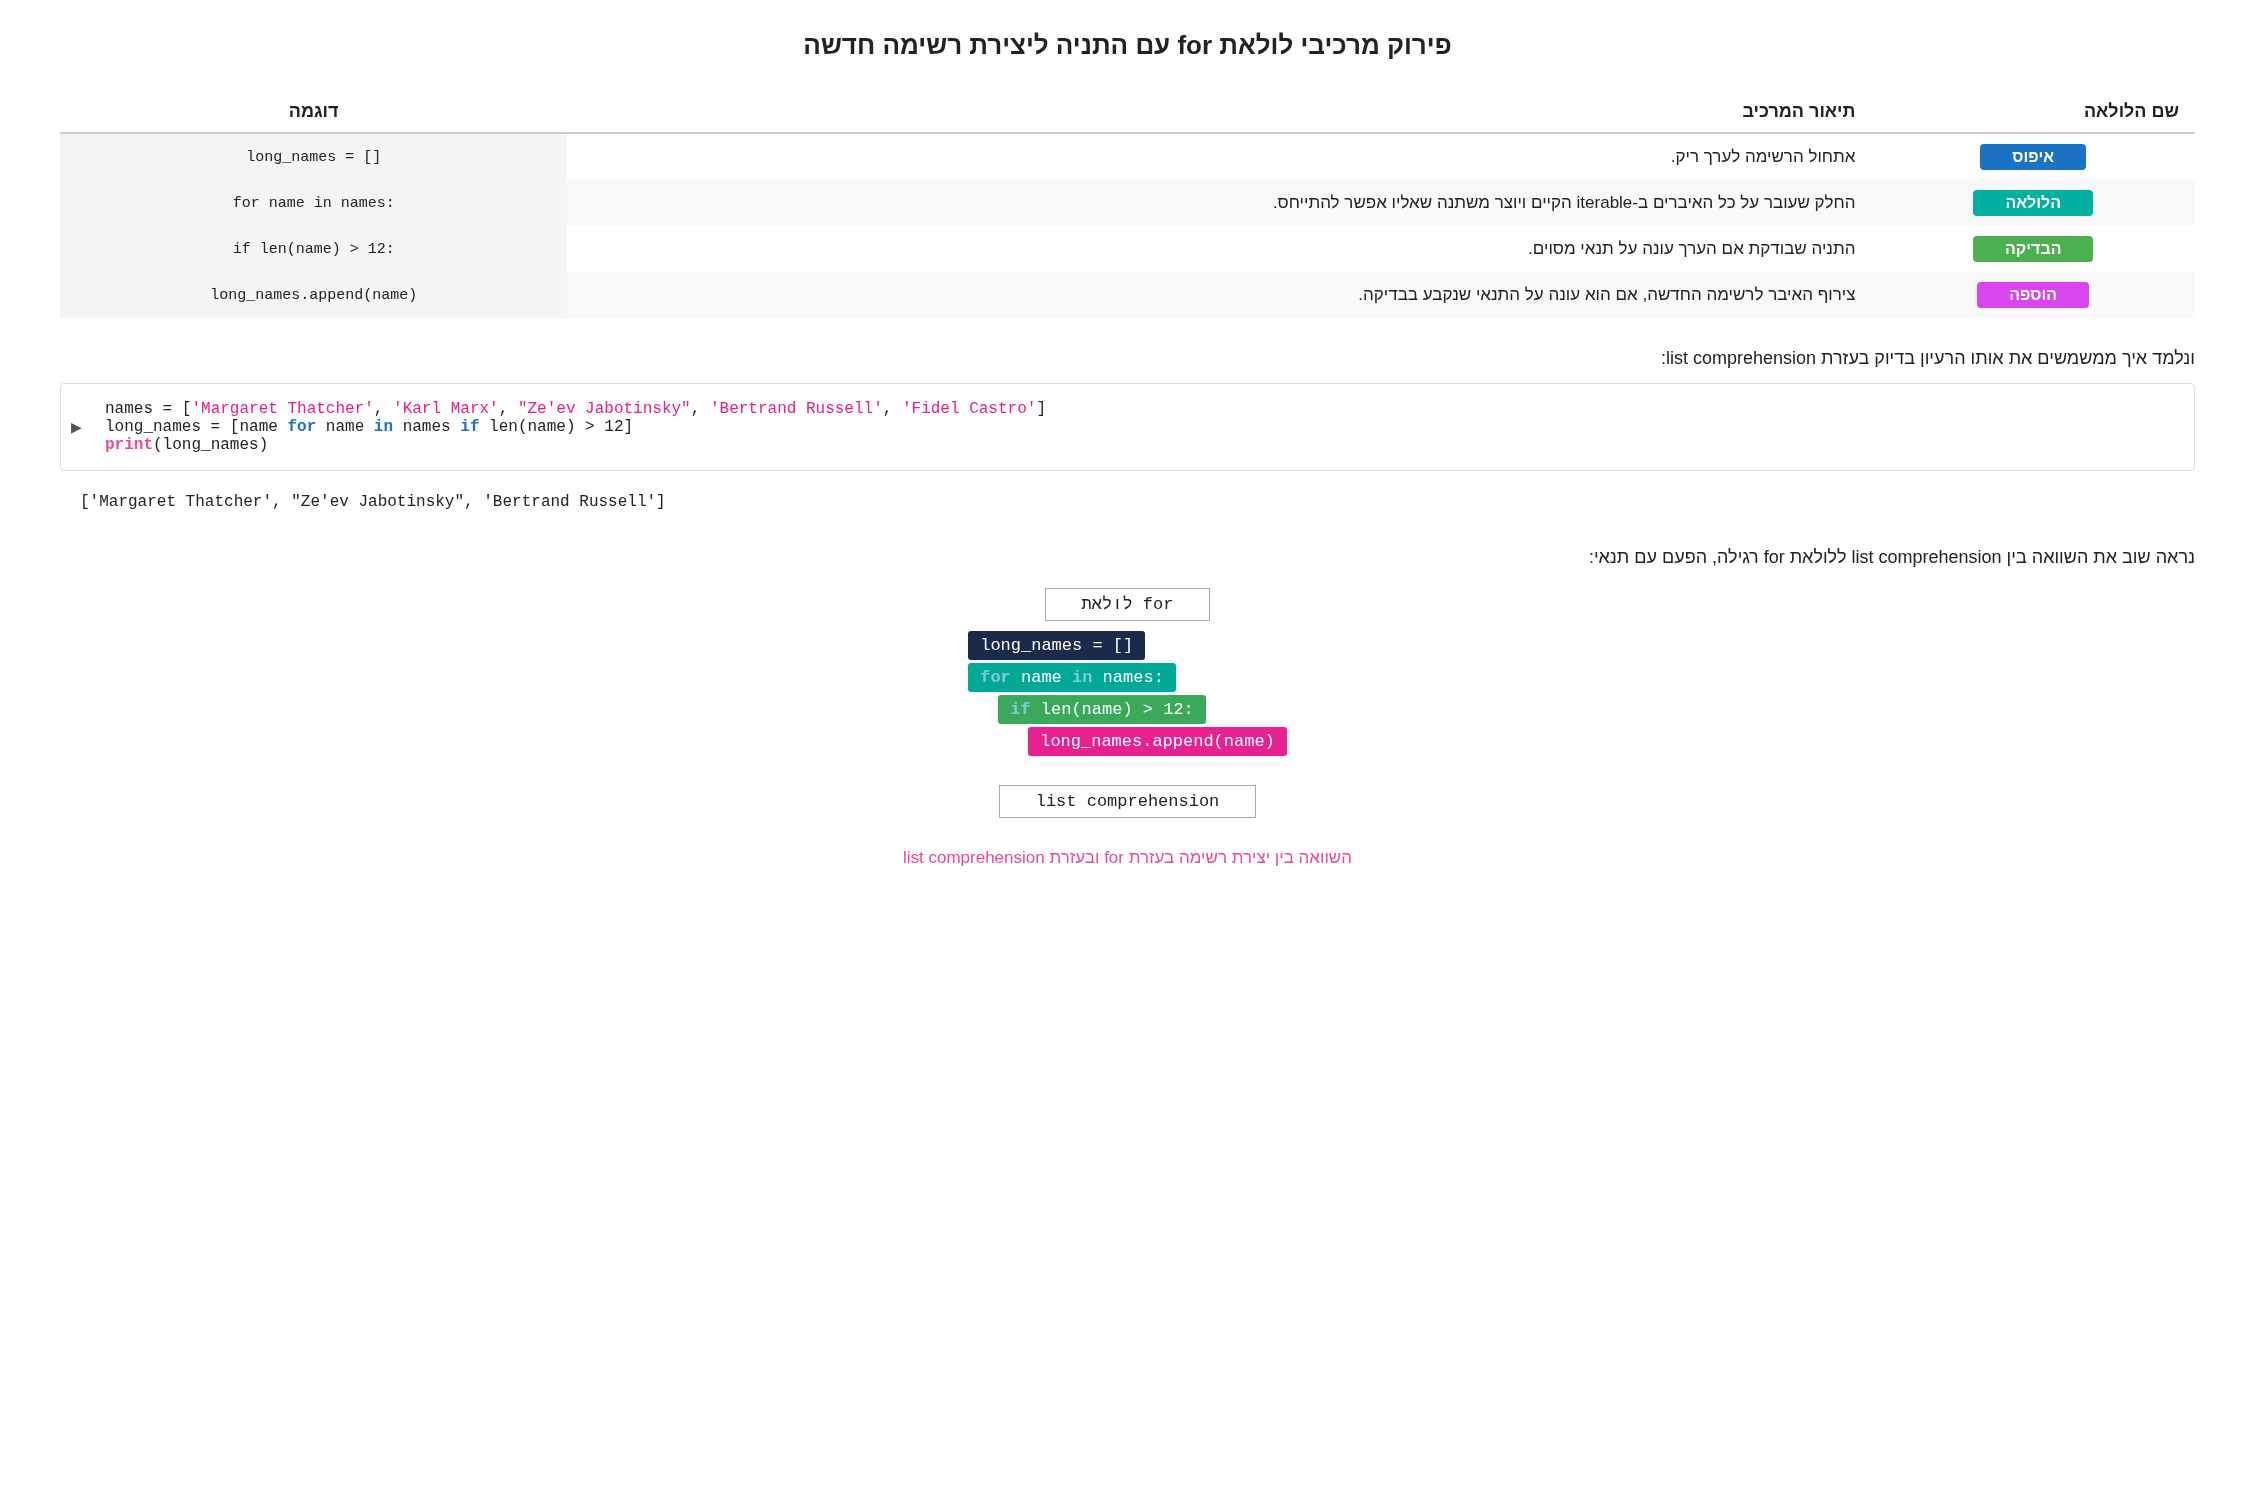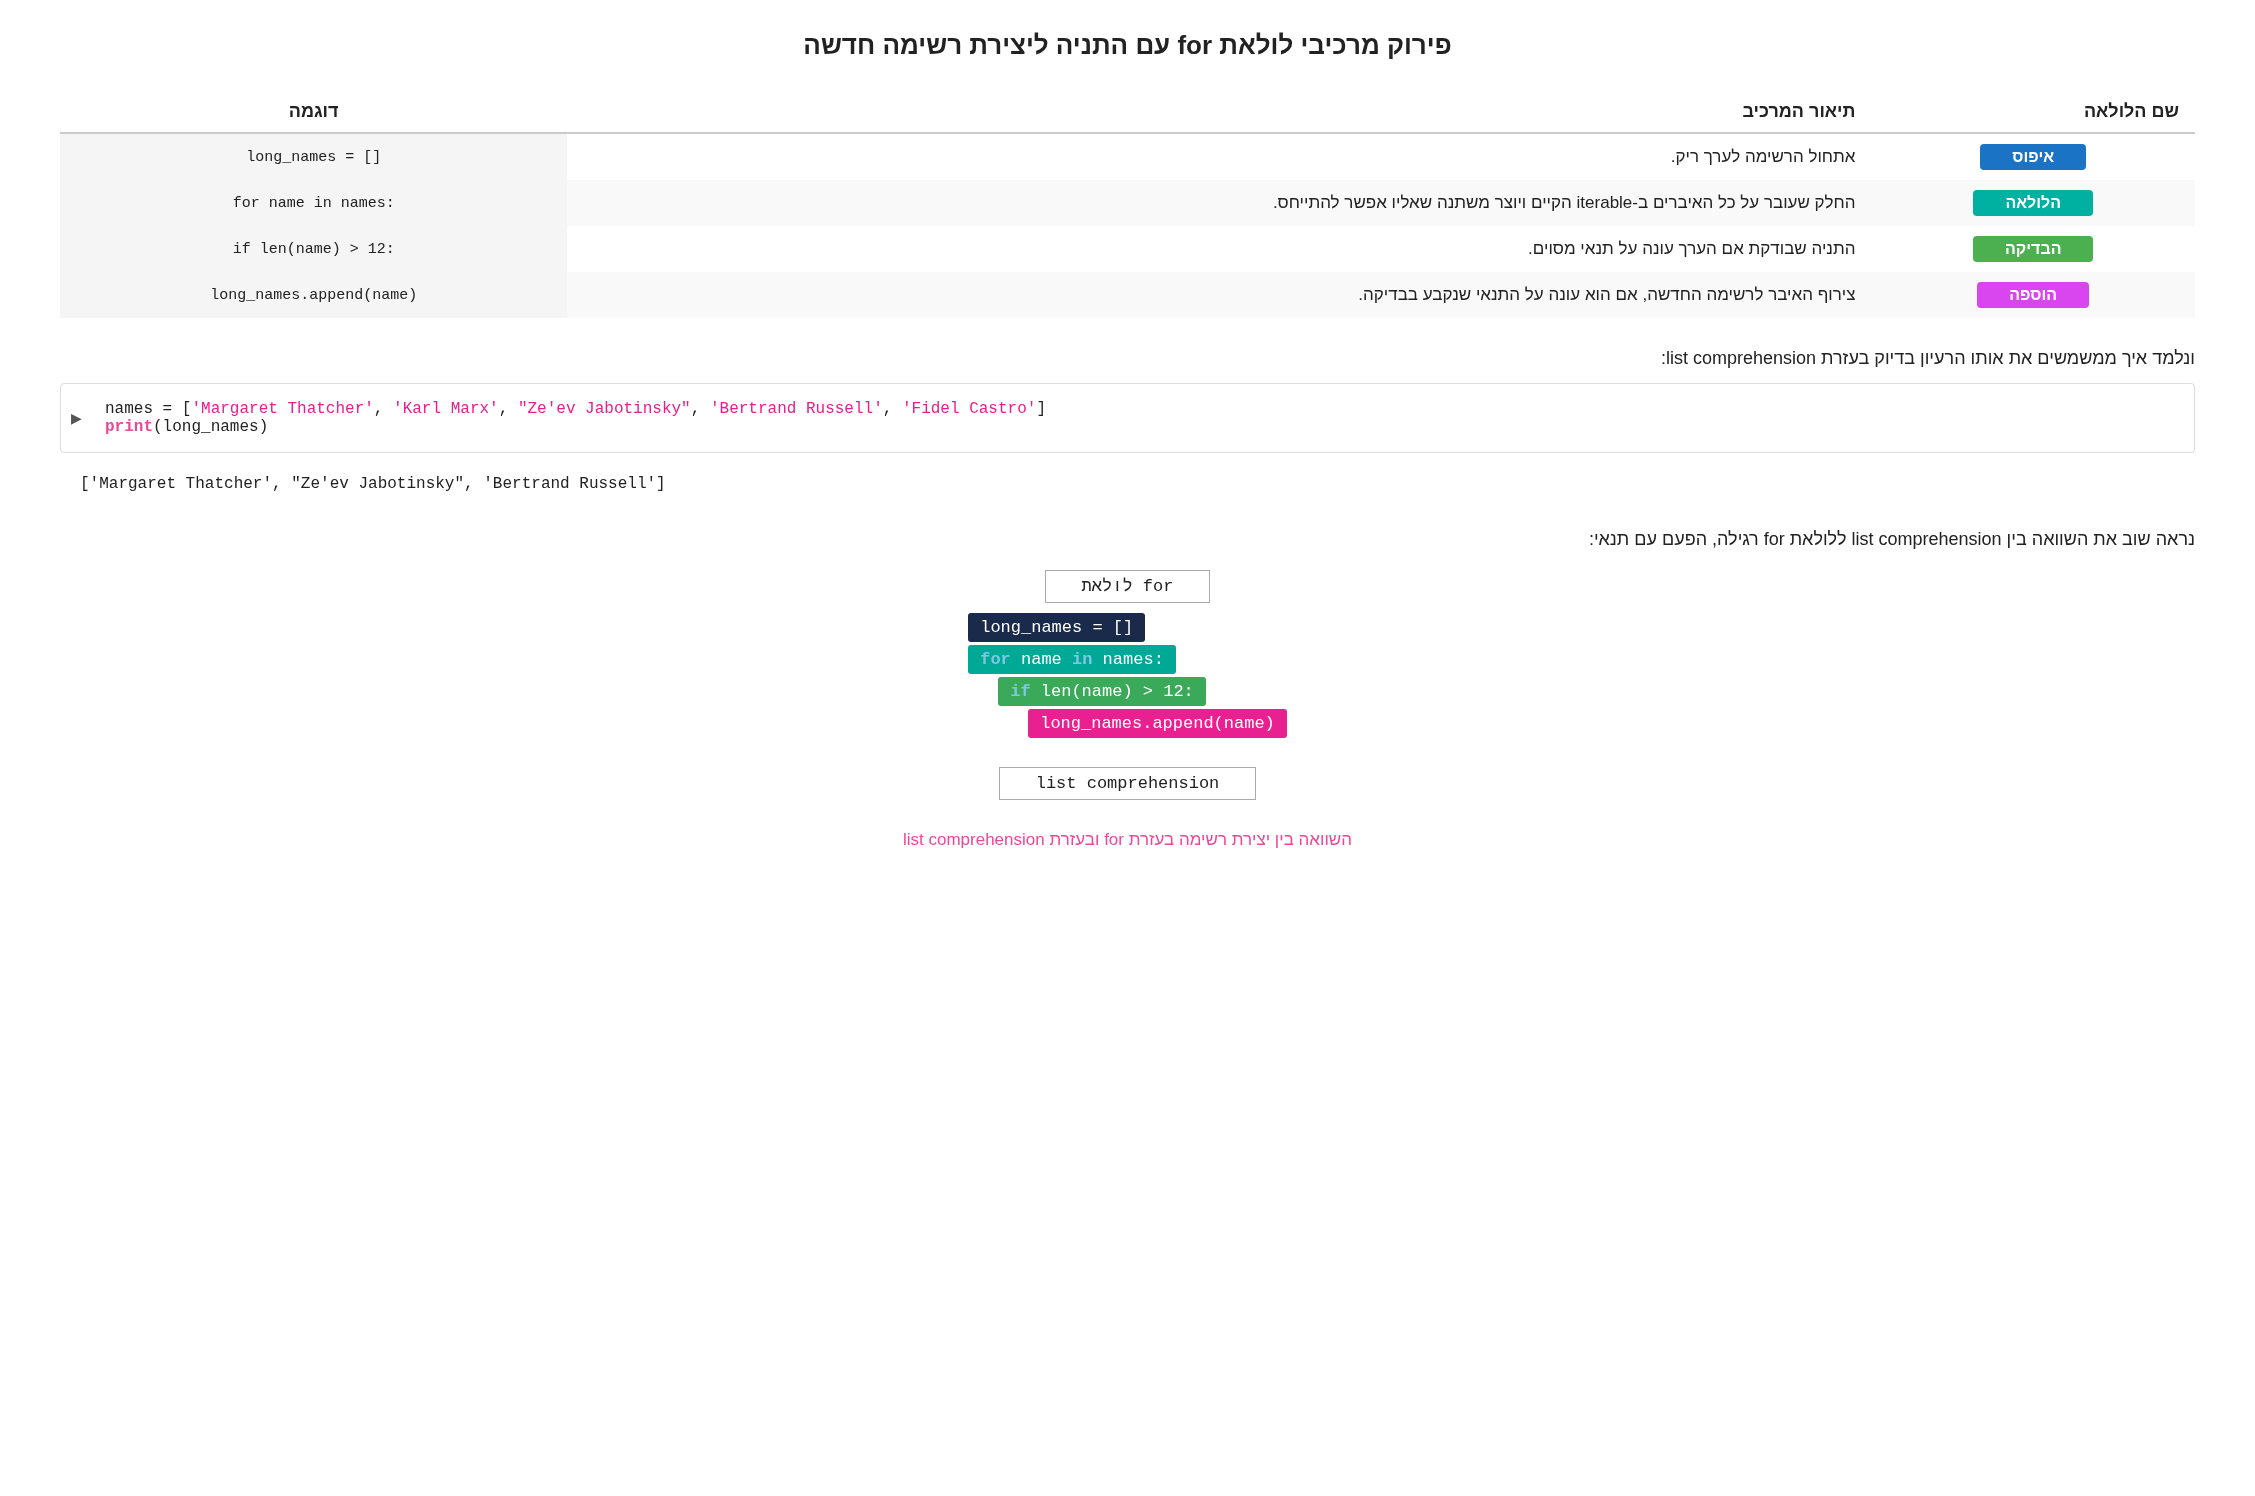--- a/index.html
+++ b/index.html
@@ -224,20 +224,23 @@
 
 <p class="section-text">ונלמד איך ממשמשים את אותו הרעיון בדיוק בעזרת list comprehension:</p>
 
 <div class="code-block">
   <span class="play-icon">▶</span>
   <div class="code-inner">
     <div>
       <span>names = [</span><span class="str-color">'Margaret Thatcher'</span><span>, </span><span class="str-color">'Karl Marx'</span><span>, </span><span class="str-color">"Ze'ev Jabotinsky"</span><span>, </span><span class="str-color">'Bertrand Russell'</span><span>, </span><span class="str-color">'Fidel Castro'</span><span>]</span>
     </div>
     <div>
+      <span>long_names = [name <span class="kw-for">for</span> name <span class="kw-in">in</span> names <span class="kw-if">if</span> len(name) &gt; 12]</span>
+    </div>
+    <div>
       <span class="kw-print">print</span><span>(long_names)</span>
     </div>
   </div>
 </div>
 
 <div class="output-block">
   <span>['Margaret Thatcher', "Ze'ev Jabotinsky", 'Bertrand Russell']</span>
 </div>
 
 <p class="section-text comparison-section">נראה שוב את השוואה בין list comprehension ללולאת for רגילה, הפעם עם תנאי:</p>

